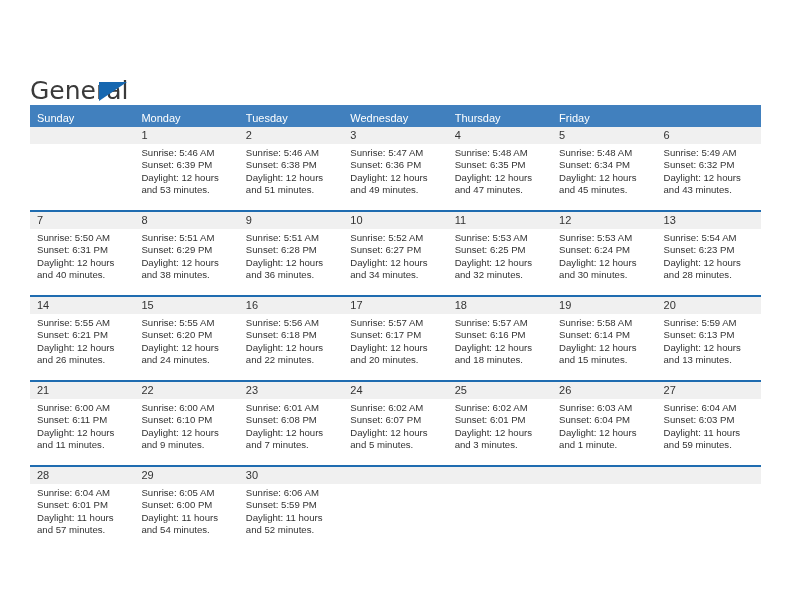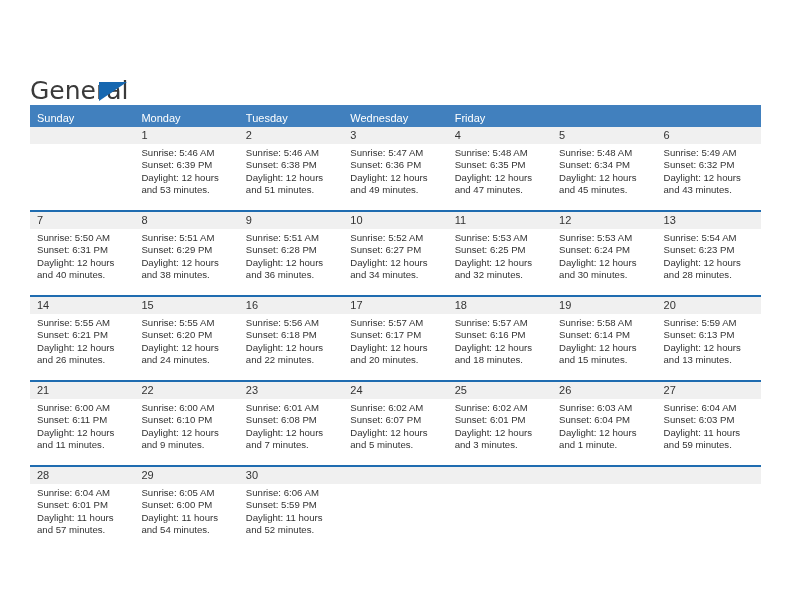--- a/index.html
+++ b/index.html
@@ -155,20 +155,21 @@
     <span class="logo-blue">Blue</span>
   </div>
 </div>
 
 <div class="calendar">
   <div class="weekday-row" id="weekday-row">
       <div class="weekday-cell">Sunday</div>
       <div class="weekday-cell">Monday</div>
       <div class="weekday-cell">Tuesday</div>
       <div class="weekday-cell">Wednesday</div>
+      <div class="weekday-cell">Thursday</div>
       <div class="weekday-cell">Friday</div>
     </div>
   <div id="weeks-container">
       <div class="week-row">
         <div class="day-cell empty">
           <div class="day-number"></div>
           <div class="day-info">
             <div></div>
             <div></div>
             <div></div>

